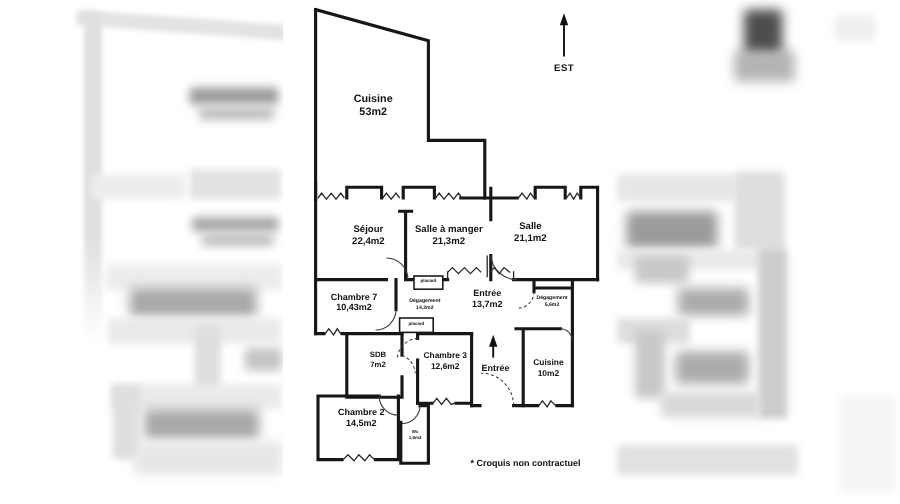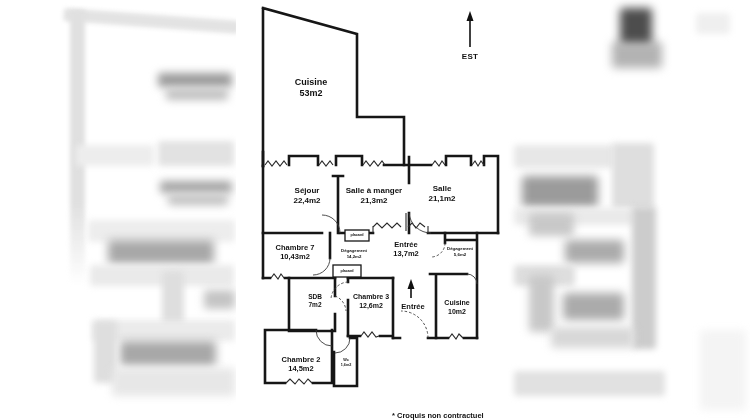--- a/index.html
+++ b/index.html
@@ -5,21 +5,21 @@
   html,body{margin:0;padding:0;background:#fff;}
   .page{position:relative;width:750px;height:420px;background:#ffffff;overflow:hidden;
         font-family:"Liberation Sans",sans-serif;}
   .bb{position:absolute;border-radius:3px;}
   .card{position:absolute;left:236px;top:0;width:270px;height:404px;background:#ffffff;z-index:2;}
   .plan-svg{position:absolute;left:0;top:0;z-index:3;}
   .rl{position:absolute;z-index:4;transform:translate(-50%,-50%);text-align:center;
       font-weight:bold;color:#111;white-space:nowrap;line-height:1.25;}
   .rl.tiny{transform:translate(-50%,-50%) scale(.72);}
   .rl.micro{transform:translate(-50%,-50%) scale(.62);}
-  .note{position:absolute;z-index:4;font-weight:bold;color:#111;white-space:nowrap;margin-top:30px;}
+  .note{position:absolute;z-index:4;font-weight:bold;color:#111;white-space:nowrap;}
 </style>
 </head>
 <body>
 
 <div class="page">
 
   <div class="bb" style="left:64px;top:8px;width:176px;height:13px;background:#e3e3e3;filter:blur(2px);transform:rotate(4.2deg);transform-origin:0 0;"></div>
   <div class="bb" style="left:70px;top:10px;width:15px;height:275px;background:linear-gradient(180deg,#e0e0e0 70%,rgba(224,224,224,0));filter:blur(2px);"></div>
 
   <div class="bb" style="left:158px;top:73px;width:74px;height:14px;background:#9b9b9b;filter:blur(4px);"></div>
@@ -182,21 +182,21 @@
   <div class="rl" style="left:371px;top:302px;font-size:7px;">
     <div>Chambre 3</div>
       <div>12,6m2</div>
   </div>
   <div class="rl" style="left:413px;top:307px;font-size:7.5px;">Entrée</div>
   <div class="rl" style="left:457px;top:308px;font-size:7px;">
     <div>Cuisine</div>
       <div>10m2</div>
   </div>
 
-  <div class="rl" style="left:301px;top:364px;font-size:7.5px;">
+  <div class="rl" style="left:301px;top:348px;font-size:7.5px;">
     <div>Chambre 2</div>
       <div>14,5m2</div>
   </div>
   <div class="rl micro" style="left:346px;top:363px;font-size:6px;">
     <div>Wc</div>
       <div>1,6m2</div>
   </div>
 
   <div class="note" style="left:392px;top:381px;font-size:7.5px;">* Croquis non contractuel</div>
 

